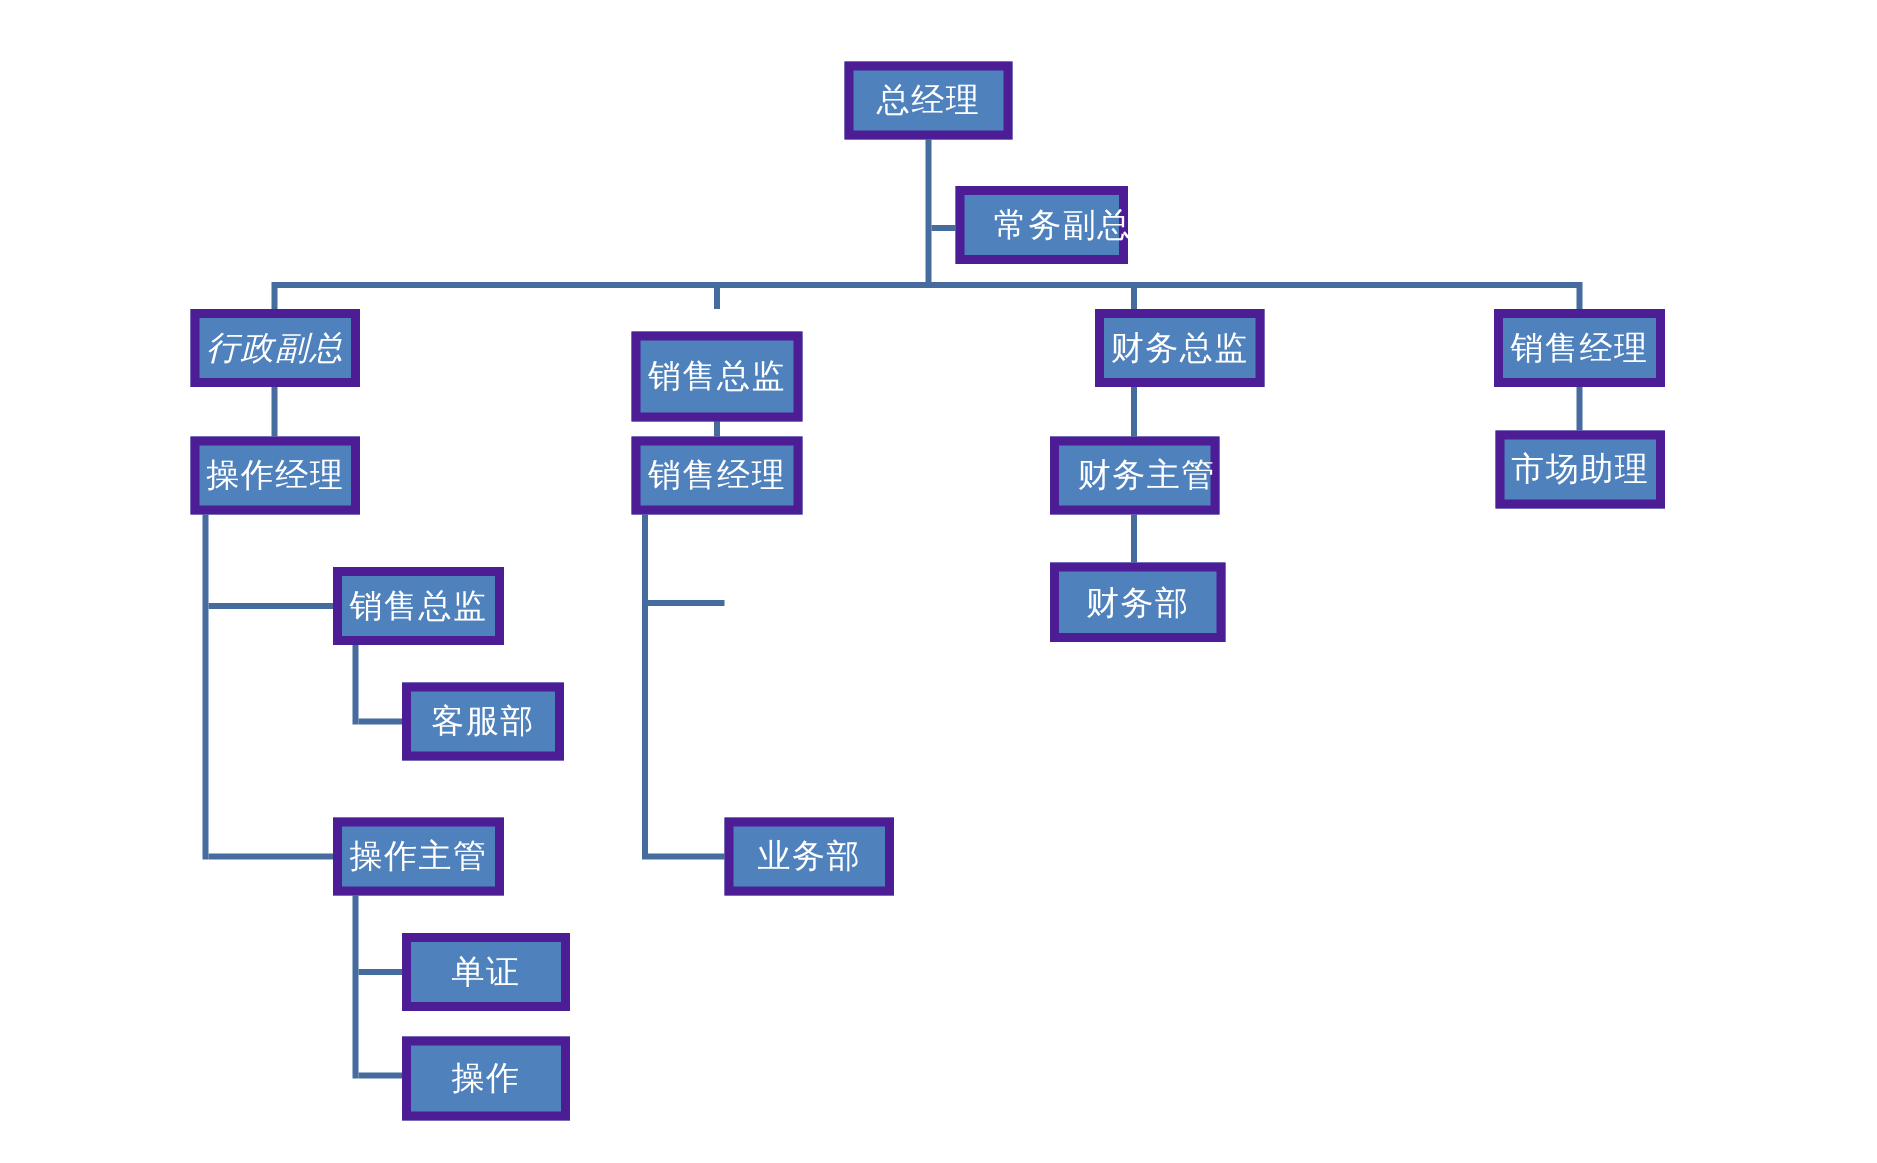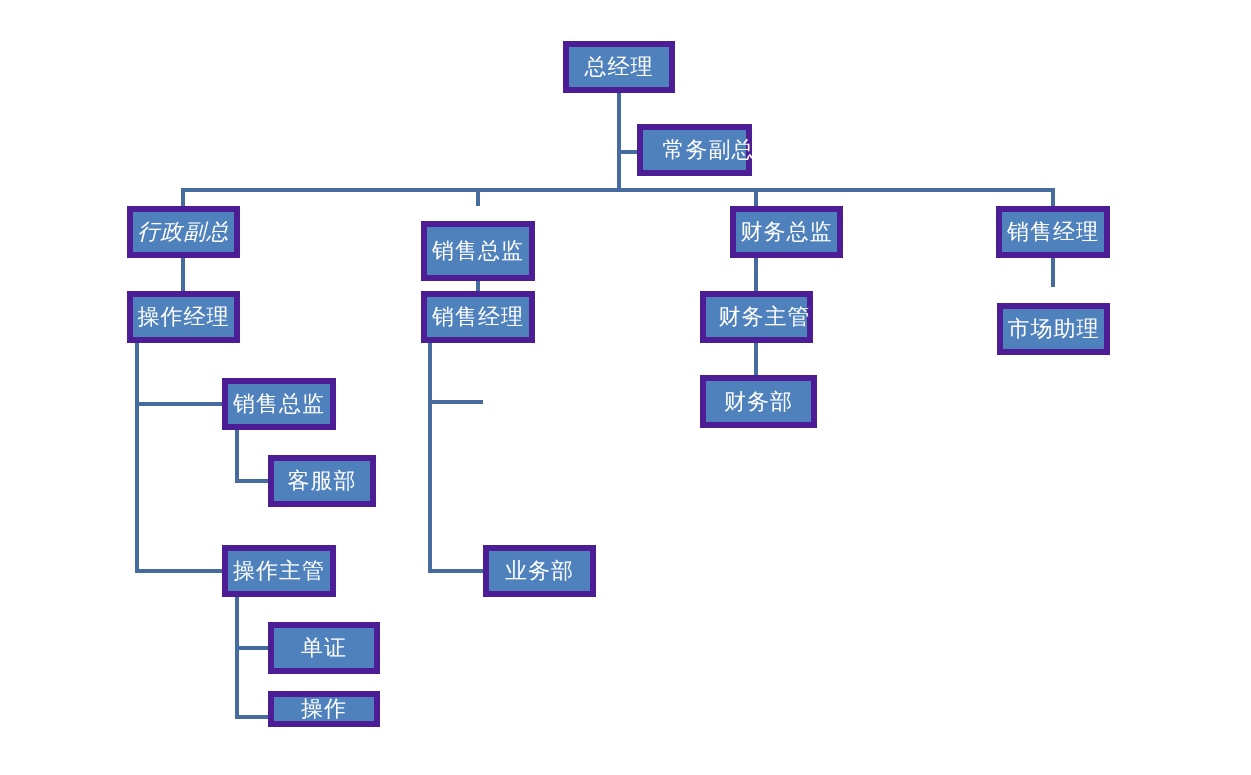--- a/index.html
+++ b/index.html
@@ -70,30 +70,30 @@
   <div class="node" style="left:700px; top:206px; width:113px; height:52px;margin-left:30px;">财务总监</div>
 
   <div class="node" style="left:996px; top:206px; width:114px; height:52px;">销售经理</div>
 
   <div class="node" style="left:127px; top:291px; width:113px; height:52px;">操作经理</div>
 
   <div class="node" style="left:421px; top:291px; width:114px; height:52px;">销售经理</div>
 
   <div class="node" style="left:700px; top:291px; width:113px; height:52px;padding-left:16px;">财务主管</div>
 
-  <div class="node" style="left:997px; top:287px; width:113px; height:52px;margin-top:16px;">市场助理</div>
+  <div class="node" style="left:997px; top:287px; width:113px; height:52px;">市场助理</div>
 
   <div class="node" style="left:222px; top:378px; width:114px; height:52px;">销售总监</div>
 
   <div class="node" style="left:268px; top:455px; width:108px; height:52px;">客服部</div>
 
   <div class="node" style="left:222px; top:545px; width:114px; height:52px;">操作主管</div>
 
   <div class="node" style="left:268px; top:622px; width:112px; height:52px;">单证</div>
 
-  <div class="node" style="left:268px; top:691px; width:112px; height:36px;">操作</div>
+  <div class="node" style="left:268px; top:691px; width:112px; height:56px;">操作</div>
 
 
   <div class="node" style="left:483px; top:545px; width:113px; height:52px;">业务部</div>
 
   <div class="node" style="left:700px; top:375px; width:117px; height:53px;">财务部</div>
 
 </div>
 
 </body></html>

